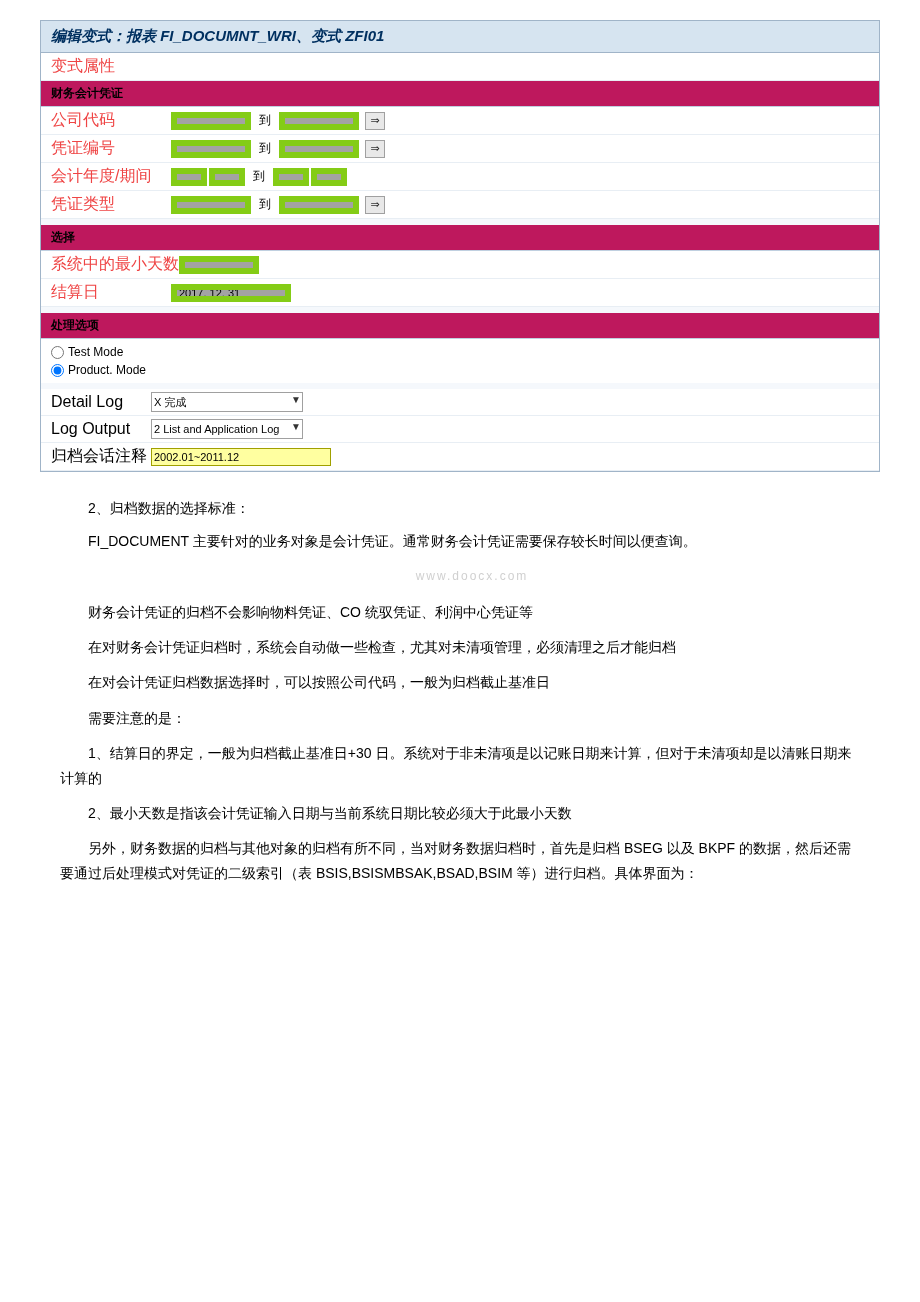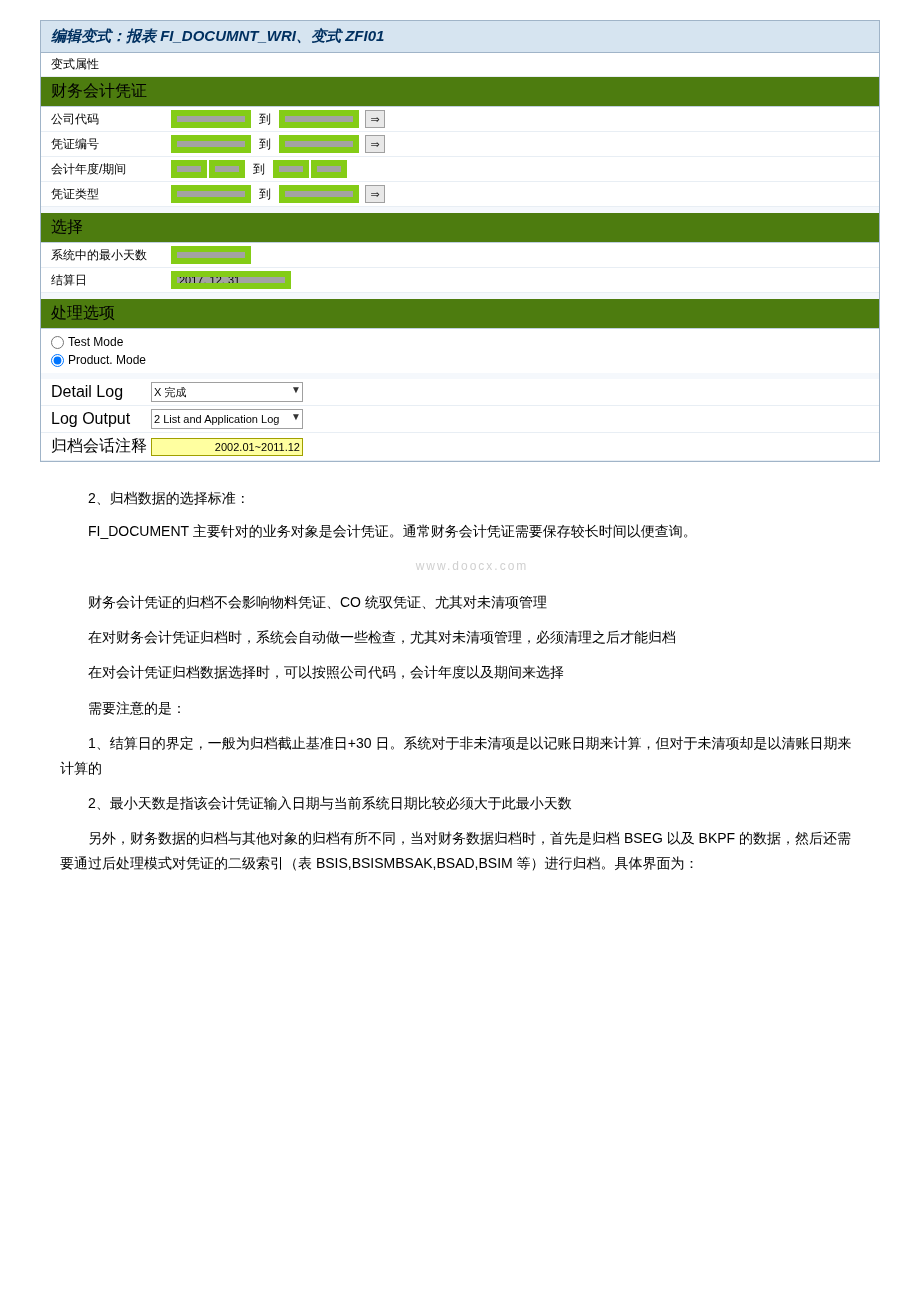--- a/index.html
+++ b/index.html
@@ -21,44 +21,44 @@
       background: #d6e4f0;
       border-bottom: 1px solid #a0b4c8;
       padding: 6px 10px;
       font-style: italic;
       font-weight: bold;
       font-size: 15px;
       color: #003060;
     }
 
     .sap-section-label {
-      background: #4d7c0f;
+      background: #be185d;
       border-bottom: 1px solid #c0d0e0;
       padding: 4px 10px;
-      font-weight: normal;
-      font-size: 16px;
+      font-weight: bold;
+      font-size: 12px;
       color: #000000;
     }
 
     .sap-row {
       display: flex;
       align-items: center;
       padding: 3px 10px;
       border-bottom: 1px solid #e8eef4;
       min-height: 24px;
     }
 
     .sap-row:last-child {
       border-bottom: none;
     }
 
     .sap-label {
       min-width: 120px;
-      color: #000000;
-      font-size: 12px;
+      color: #ef4444;
+      font-size: 16px;
       white-space: nowrap;
     }
 
     .sap-input {
       border: 6px solid #84cc16;
       height: 18px;
       width: 80px;
       font-size: 11px;
       padding: 0 2px;
       background: #a3a3a3;
@@ -295,39 +295,39 @@
         <option selected="">2 List and Application Log</option>
         <option>1 应用程序日志</option>
         <option>3 仅列表</option>
       </select>
       <span class="sap-select-arrow">▼</span>
     </div>
   </div>
 
   <div class="sap-detail-row">
     <span class="sap-detail-label">归档会话注释</span>
-    <input class="sap-input sap-input-wide sap-input-highlight" type="text" value="2002.01~2011.12" style="width: 152px; text-align: right;">
+    <input class="sap-input sap-input-wide sap-input-highlight" type="text" value="2002.01~2011.12" style="width: 180px;">
   </div>
 
 </div>
 
 <div class="content-area">
 
   <p class="section-title" style="text-indent:2em;">2、归档数据的选择标准：</p>
 
   <div class="watermark-area">
     <p>FI_DOCUMENT 主要针对的业务对象是会计凭证。通常财务会计凭证需要保存较长时间以便查询。</p>
     <p class="watermark">www.doocx.com</p>
   </div>
 
-  <p>财务会计凭证的归档不会影响物料凭证、CO 统驭凭证、尤其对未清项管理</p>
+  <p>财务会计凭证的归档不会影响物料凭证、CO 统驭凭证、利润中心凭证等</p>
 
   <p>在对财务会计凭证归档时，系统会自动做一些检查，尤其对未清项管理，必须清理之后才能归档</p>
 
-  <p>在对会计凭证归档数据选择时，可以按照公司代码，会计年度以及期间来选择</p>
+  <p>在对会计凭证归档数据选择时，可以按照公司代码，一般为归档截止基准日</p>
 
   <p>需要注意的是：</p>
 
   <p class="numbered-item">1、结算日的界定，一般为归档截止基准日+30 日。系统对于非未清项是以记账日期来计算，但对于未清项却是以清账日期来计算的</p>
 
   <p class="numbered-item">2、最小天数是指该会计凭证输入日期与当前系统日期比较必须大于此最小天数</p>
 
   <p>另外，财务数据的归档与其他对象的归档有所不同，当对财务数据归档时，首先是归档 BSEG 以及 BKPF 的数据，然后还需要通过后处理模式对凭证的二级索引（表 BSIS,BSISMBSAK,BSAD,BSIM 等）进行归档。具体界面为：</p>
 
 </div>

